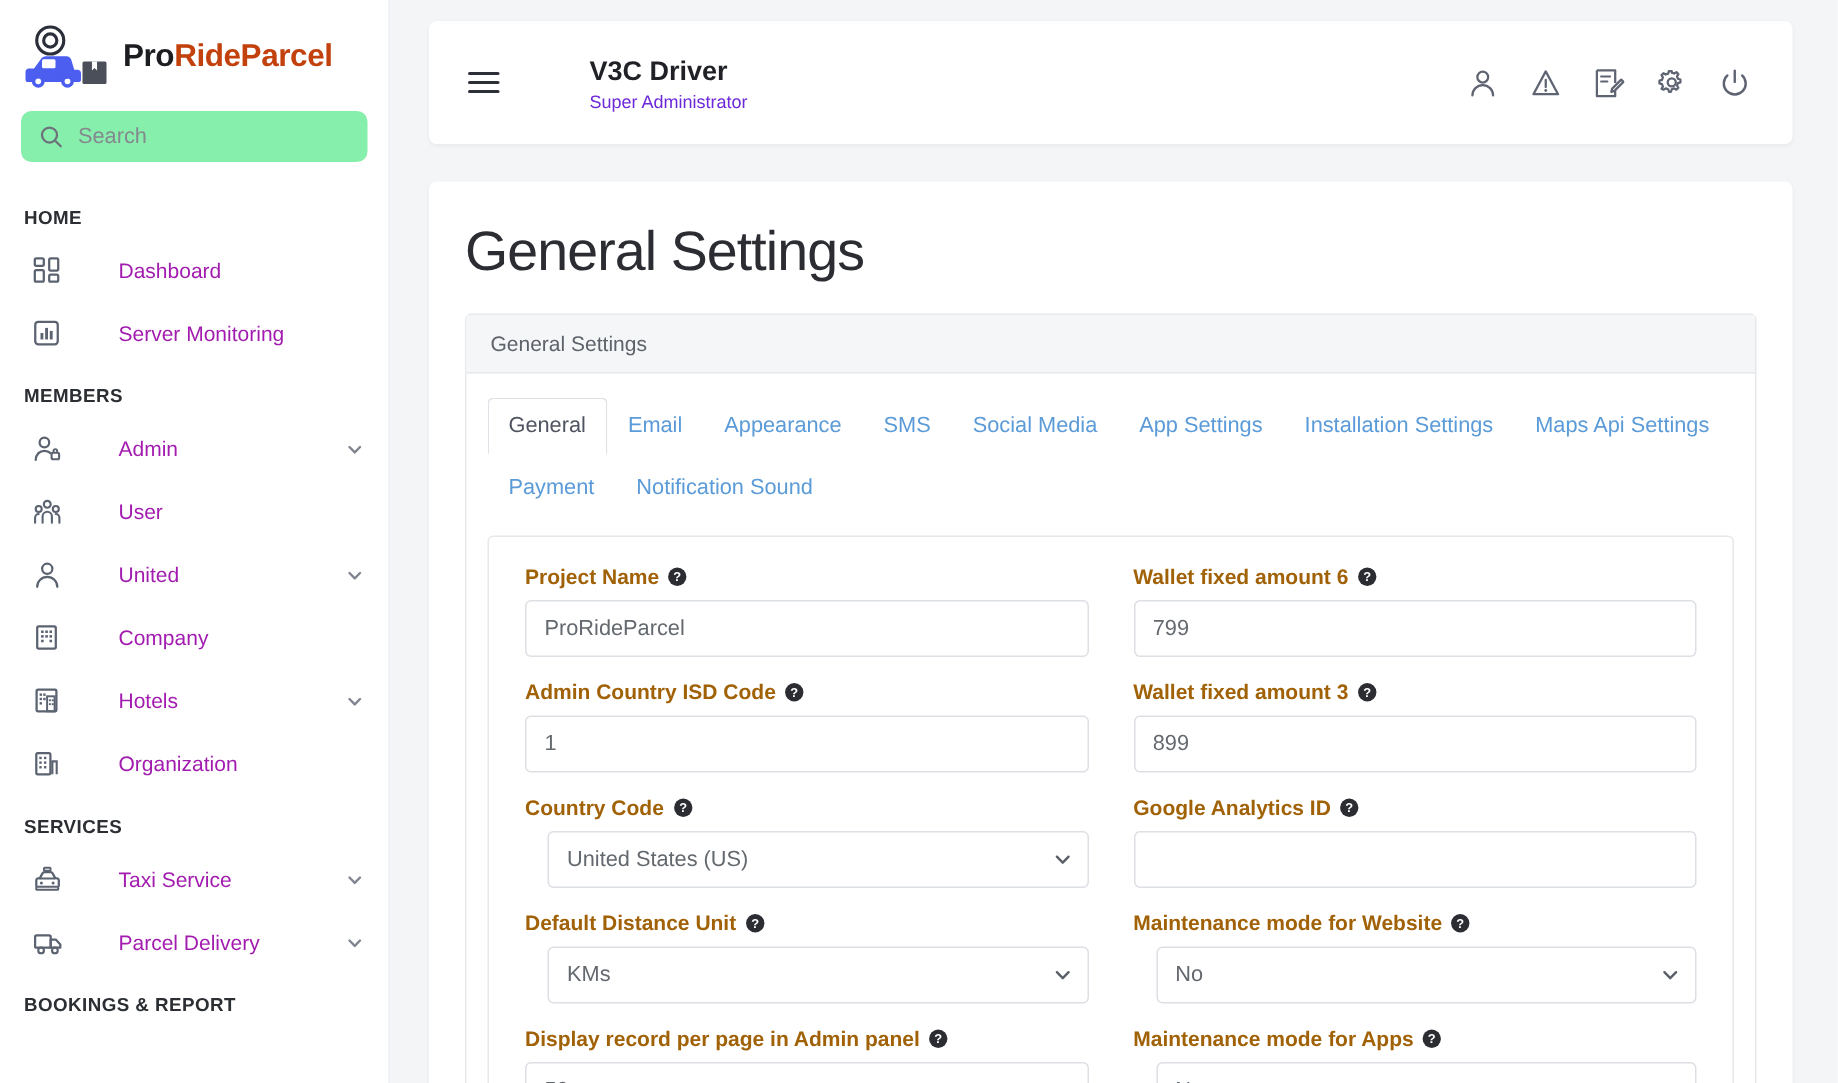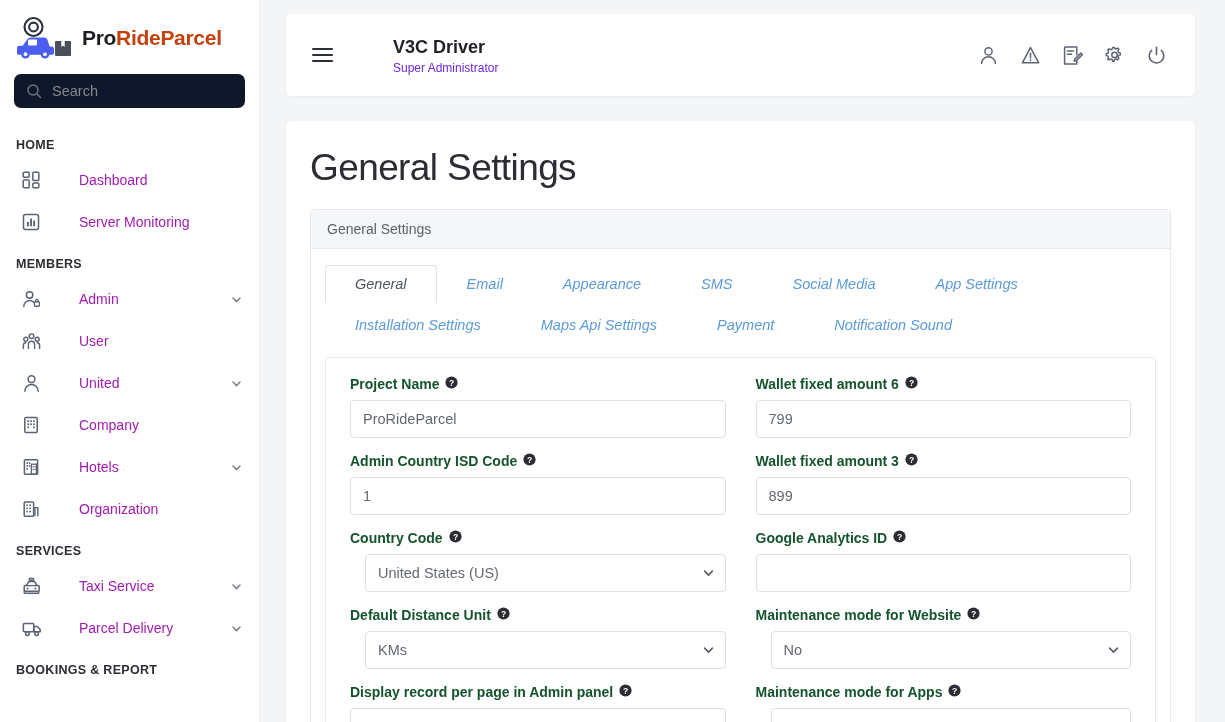--- a/index.html
+++ b/index.html
@@ -29,21 +29,21 @@
   .brand-text {
     font-size: 21px; font-weight: bold; letter-spacing: -0.3px;
     white-space: nowrap;
   }
   .brand-text .pro { color: #1c1d21; }
   .brand-text .rp { color: #c2410c; }
 
   .search-wrap { padding: 8px 14px 6px 14px; }
   .search-box {
     display: flex; align-items: center; gap: 10px;
-    background: #0f172a;
+    background: #86efac;
     border-radius: 7px;
     height: 34px;
     padding: 0 12px;
   }
   .search-box svg { flex: none; }
   .search-input {
     border: none; outline: none; background: transparent;
     font-family: "Liberation Sans", sans-serif;
     font-size: 14.5px; color: #6d7480;
     width: 100%;
@@ -117,27 +117,26 @@
     border-bottom: 1px solid #e6e8eb;
     padding: 11px 16px;
     font-size: 14px; color: #5d626b;
   }
   .panel-body { padding: 16px 14px 0 14px; }
 
   .tabs { display: flex; flex-wrap: wrap; row-gap: 4px; }
   .tab {
     font-size: 14.5px;
     color: #5b9bd8;
-    padding: 10px 29px;
+    padding: 10px 13px;
     cursor: pointer;
     border: 1px solid transparent;
     border-radius: 4px 4px 0 0;
     margin-bottom: -1px;
     white-space: nowrap;
-    font-style: italic;
   }
   .tab.active {
     color: #4f5460;
     background: #fff;
     border-color: #dfe2e6 #dfe2e6 #fff #dfe2e6;
   }
 
   .form-card {
     border: 1px solid #e6e8eb;
     border-radius: 4px;
@@ -145,22 +144,22 @@
     padding: 18px 24px 18px 24px;
     display: grid;
     grid-template-columns: 1fr 1fr;
     column-gap: 30px;
     row-gap: 0;
     height: 395px;
     overflow: hidden;
   }
   .field { margin-bottom: 15px; }
   .flabel {
-    font-size: 14px; font-weight: bold; color: #14532d;
-    display: flex; align-items: flex-start; gap: 6px;
+    font-size: 14px; font-weight: bold; color: #a16207;
+    display: flex; align-items: center; gap: 6px;
     margin-bottom: 8px;
   }
   .help { flex: none; }
   .finput, .fselect {
     width: 100%; height: 38px;
     border: 1px solid #dcdfe3;
     border-radius: 4px;
     padding: 0 12px;
     font-family: "Liberation Sans", sans-serif;
     font-size: 14.5px;

